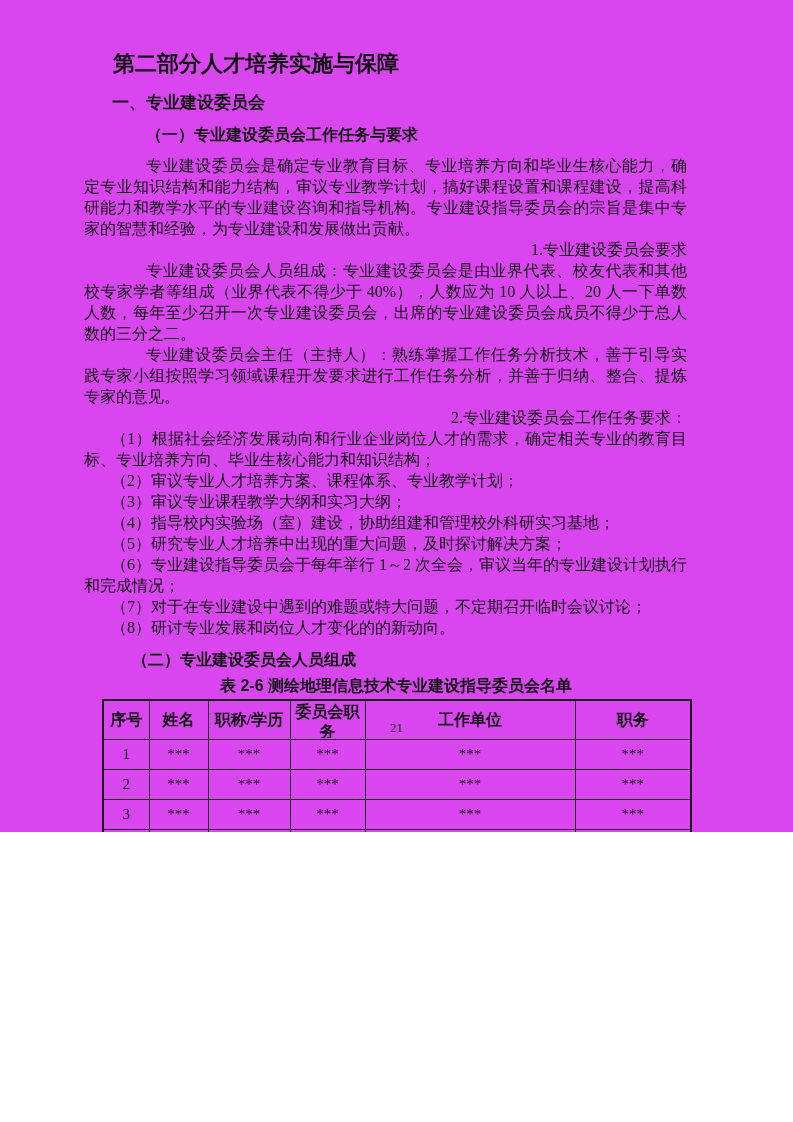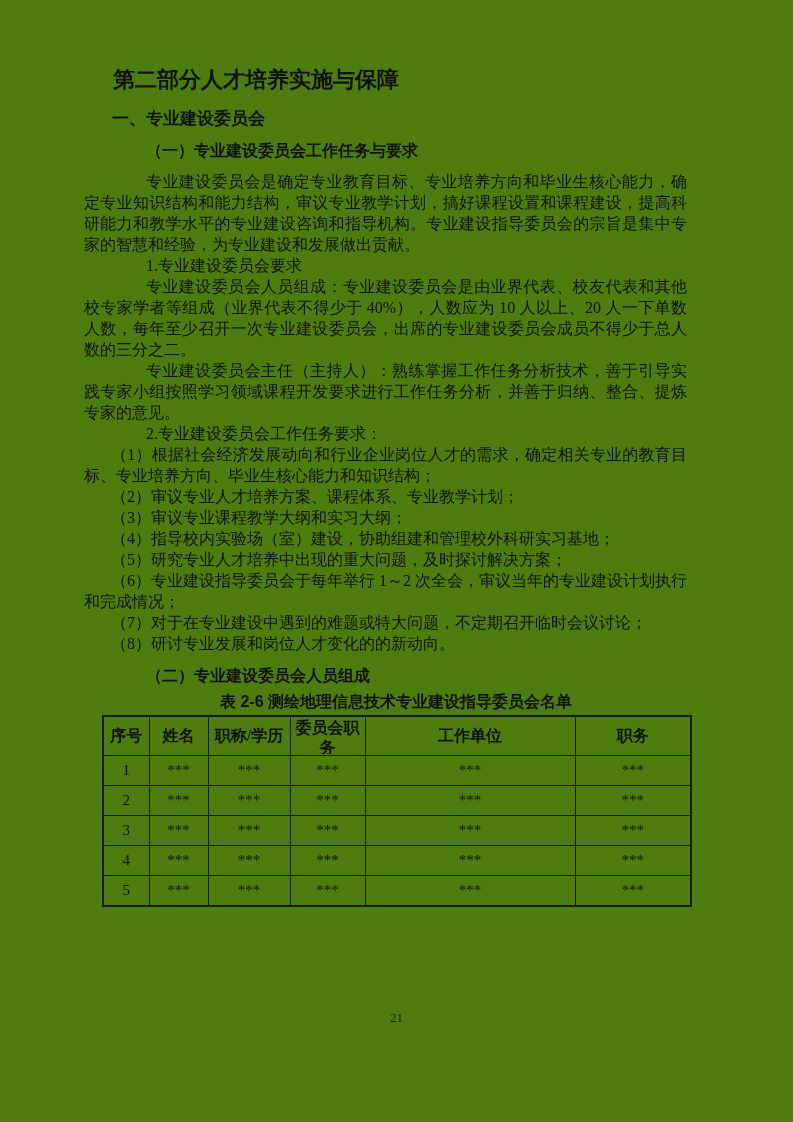--- a/index.html
+++ b/index.html
@@ -1,47 +1,47 @@
 <!DOCTYPE html>
 <html><head>
 <meta charset="utf-8">
 <style>
   html,body{margin:0;padding:0;background:#ffffff;}
   .page{
     position:relative;
-    width:793px;height:1122px;
+    width:793px;height:832px;
     box-sizing:border-box;
-    background:#4d7c0f;
+    background:#d946ef;
     color:#111111;
-    padding:67px 106px 0 84px;
+    padding:51px 106px 0 84px;
     overflow:hidden;
     font-family:"Liberation Serif","DejaVu Serif",serif;
   }
   .h1{
     font-family:"Liberation Sans","DejaVu Sans",sans-serif;
     font-weight:bold;font-size:22px;line-height:26px;
     margin:0 0 13px 29px;
   }
   .h2{
     font-family:"Liberation Sans","DejaVu Sans",sans-serif;
     font-weight:bold;font-size:17px;line-height:25px;
     margin:0 0 10px 28px;
   }
   .h3{
     font-family:"Liberation Sans","DejaVu Sans",sans-serif;
     font-weight:bold;font-size:16px;line-height:20px;
     margin:0 0 10px 62px;
   }
-  .h3.second{margin:12px 0 6px 62px;}
+  .h3.second{margin:12px 0 6px 48px;}
   .bp{
     margin:0;font-size:16px;line-height:21px;
     text-align:justify;text-indent:62px;
     word-break:break-all;
   }
-  .subnum{margin:0;font-size:16px;line-height:21px;text-indent:62px;}
+  .subnum{margin:0;font-size:16px;line-height:21px;text-indent:62px;text-align:right;}
   .item{
     margin:0;font-size:16px;line-height:21px;
     text-align:justify;text-indent:27px;
     word-break:break-all;
   }
   .table-title{
     font-family:"Liberation Sans","DejaVu Sans",sans-serif;
     font-weight:bold;font-size:16px;line-height:20px;
     width:588px;margin:3px 0 3px 18px;text-align:center;
   }

